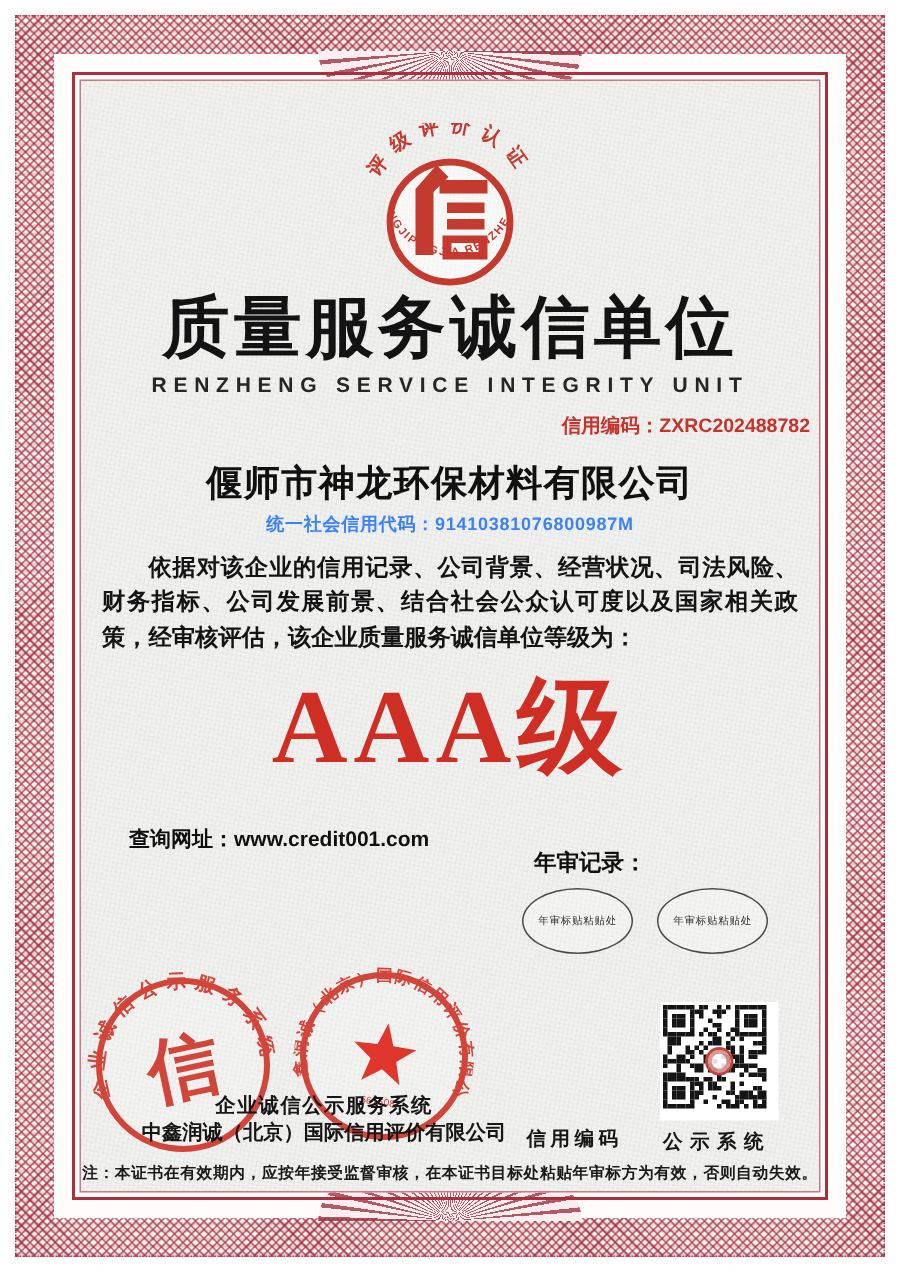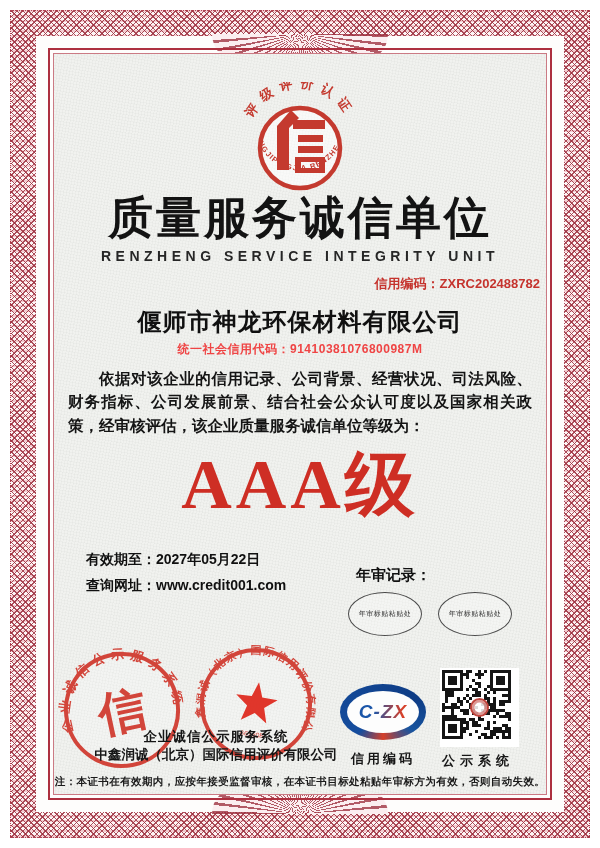--- a/index.html
+++ b/index.html
@@ -37,21 +37,21 @@
     font-family:"Liberation Serif","DejaVu Serif",serif;font-weight:900;
     font-size:45px;letter-spacing:3px;color:#131313;}
   .subtitle{position:absolute;top:248px;left:0;width:100%;text-align:center;
     font-weight:700;font-size:14px;letter-spacing:4.5px;color:#262626;}
   .credit-code{position:absolute;top:275px;right:60px;font-weight:700;font-size:13px;color:#c5332d;}
 
   
   .company{position:absolute;top:306px;left:0;width:100%;text-align:center;
     font-weight:900;font-size:24px;letter-spacing:1px;color:#101010;}
   .uscc{position:absolute;top:341px;left:0;width:100%;text-align:center;
-    font-weight:700;font-size:12px;letter-spacing:.5px;color:#ef4444;}
+    font-weight:700;font-size:12px;letter-spacing:.5px;color:#3b82f6;}
 
   
   .paragraph{position:absolute;top:367px;left:68px;width:464px;
     font-weight:700;font-size:15.5px;line-height:1.5;text-indent:2em;
     text-align:justify;color:#141414;}
   .grade{position:absolute;top:438px;left:0;width:100%;text-align:center;
     font-family:"Liberation Serif","DejaVu Serif",serif;font-weight:900;
     font-size:70px;letter-spacing:4px;color:#ce2e24;}
 
   
@@ -130,21 +130,20 @@
   <div class="subtitle">RENZHENG SERVICE INTEGRITY UNIT</div>
   <div class="credit-code"><span>信用编码：</span><span>ZXRC202488782</span></div>
 
   <div class="company">偃师市神龙环保材料有限公司</div>
   <div class="uscc"><span>统一社会信用代码：</span><span>91410381076800987M</span></div>
 
   <div class="paragraph">依据对该企业的信用记录、公司背景、经营状况、司法风险、财务指标、公司发展前景、结合社会公众认可度以及国家相关政策，经审核评估，该企业质量服务诚信单位等级为：</div>
   <div class="grade">AAA级</div>
 
   <div class="details">
-    <div class="detail-row"><span>有效期至：</span><span>2027年05月22日</span></div>
     <div class="detail-row"><span>查询网址：</span><span>www.credit001.com</span></div>
   </div>
   <div class="annual-label">年审记录：</div>
   <div class="sticker s1">
       <span>年审标贴粘贴处</span>
     </div>
   <div class="sticker s2">
       <span>年审标贴粘贴处</span>
     </div>
 
@@ -167,25 +166,20 @@
     <text font-size="11" font-weight="bold" fill="#d0372c" letter-spacing="1.5" text-anchor="middle">
       <textPath href="#s2arc" startOffset="50%">中鑫润诚（北京）国际信用评价有限公司</textPath>
     </text>
     <polygon fill="#df271b" points="60,38 65.3,52.7 80.9,53.2 68.6,62.8 72.9,77.8 60,69 47.1,77.8 51.4,62.8 39.1,53.2 54.7,52.7"></polygon>
     <text x="60" y="93" text-anchor="middle" font-size="7" fill="#d0372c">661608</text>
   </svg>
 
   <div class="caption1">企业诚信公示服务系统</div>
   <div class="caption2">中鑫润诚（北京）国际信用评价有限公司</div>
 
-  <div class="logo-wrap">
-    <div class="logo-inner">
-      <span class="logo-text">C-ZX</span>
-    </div>
-  </div>
   <div class="logo-caption">信用编码</div>
 
   <div class="qr">
       <i style="left:2px;top:2px"></i>
       <i style="left:5px;top:2px"></i>
       <i style="left:8px;top:2px"></i>
       <i style="left:11px;top:2px"></i>
       <i style="left:14px;top:2px"></i>
       <i style="left:17px;top:2px"></i>
       <i style="left:20px;top:2px"></i>

